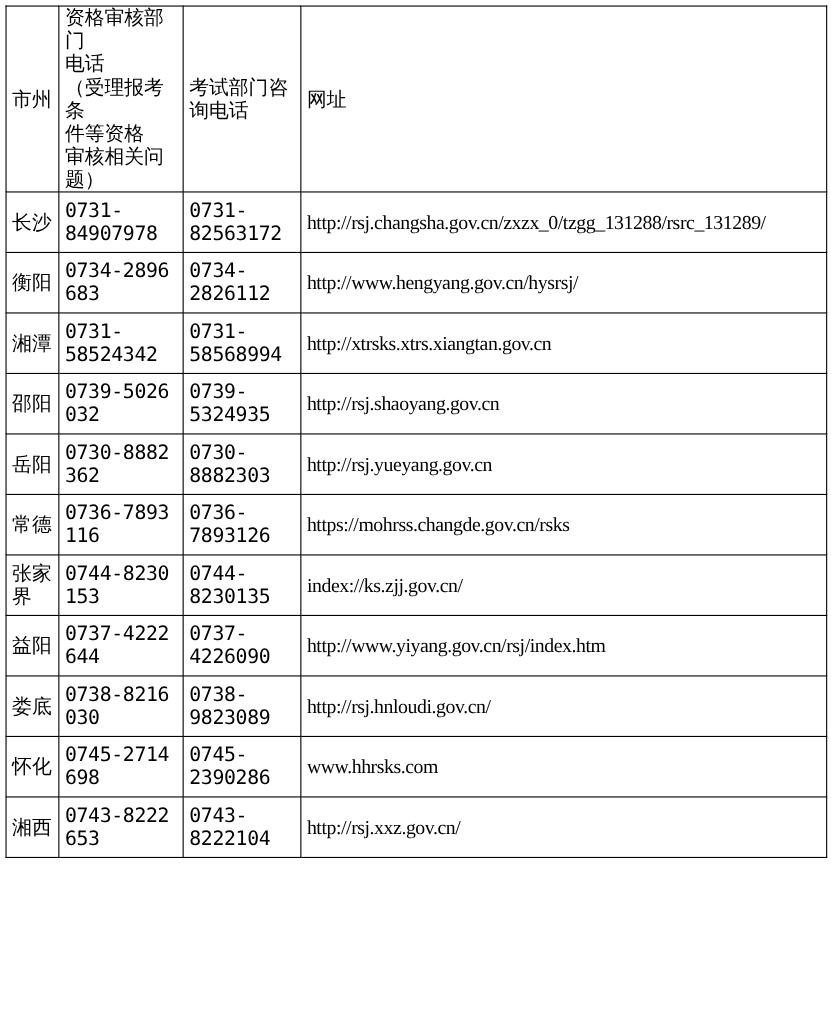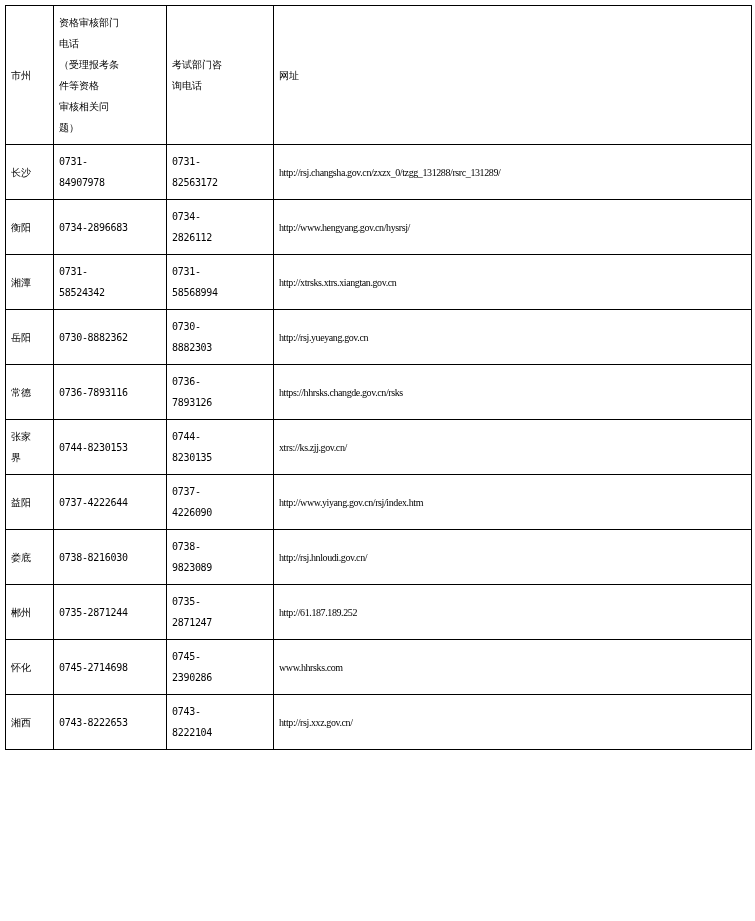--- a/index.html
+++ b/index.html
@@ -21,21 +21,21 @@
       border-collapse: collapse;
       table-layout: fixed;
       width: 746px;
     }
     table.contact-table td, table.contact-table th {
       border: 1.5px solid #000000;
       padding: 0 5px;
       vertical-align: middle;
       text-align: left;
       font-weight: normal;
-      font-size: 10px;
+      font-size: 18px;
       line-height: 21px;
       overflow: hidden;
     }
     col.c-city { width: 48px; }
     col.c-qual { width: 113px; }
     col.c-exam { width: 107px; }
     col.c-url  { width: 478px; }
     tr.header-row { height: 139px; }
     tr.data-row { height: 55px; }
     th.h-city { font-size: 15px; margin-left: 28px; }
@@ -113,20 +113,33 @@
           <span class="phone-text">58524342</span>
         </td>
         <td class="phone">
           <span class="phone-text">0731-</span>
           <span class="phone-text">58568994</span>
         </td>
         <td class="url">http://xtrsks.xtrs.xiangtan.gov.cn</td>
       </tr>
       <tr class="data-row">
         <td class="city">
+          <span class="phone-text">邵阳</span>
+        </td>
+        <td class="phone">
+          <span class="phone-text">0739-5026032</span>
+        </td>
+        <td class="phone">
+          <span class="phone-text">0739-</span>
+          <span class="phone-text">5324935</span>
+        </td>
+        <td class="url">http://rsj.shaoyang.gov.cn</td>
+      </tr>
+      <tr class="data-row">
+        <td class="city">
           <span class="phone-text">岳阳</span>
         </td>
         <td class="phone">
           <span class="phone-text">0730-8882362</span>
         </td>
         <td class="phone">
           <span class="phone-text">0730-</span>
           <span class="phone-text">8882303</span>
         </td>
         <td class="url">http://rsj.yueyang.gov.cn</td>
@@ -135,35 +148,35 @@
         <td class="city">
           <span class="phone-text">常德</span>
         </td>
         <td class="phone">
           <span class="phone-text">0736-7893116</span>
         </td>
         <td class="phone">
           <span class="phone-text">0736-</span>
           <span class="phone-text">7893126</span>
         </td>
-        <td class="url">https://hhrsks.changde.gov.cn/rsks</td>
+        <td class="url">https://mohrss.changde.gov.cn/rsks</td>
       </tr>
       <tr class="data-row">
         <td class="city">
           <span class="phone-text">张家</span>
           <span class="phone-text">界</span>
         </td>
         <td class="phone">
           <span class="phone-text">0744-8230153</span>
         </td>
         <td class="phone">
           <span class="phone-text">0744-</span>
           <span class="phone-text">8230135</span>
         </td>
-        <td class="url">xtrs://ks.zjj.gov.cn/</td>
+        <td class="url">index://ks.zjj.gov.cn/</td>
       </tr>
       <tr class="data-row">
         <td class="city">
           <span class="phone-text">益阳</span>
         </td>
         <td class="phone">
           <span class="phone-text">0737-4222644</span>
         </td>
         <td class="phone">
           <span class="phone-text">0737-</span>
@@ -176,33 +189,20 @@
           <span class="phone-text">娄底</span>
         </td>
         <td class="phone">
           <span class="phone-text">0738-8216030</span>
         </td>
         <td class="phone">
           <span class="phone-text">0738-</span>
           <span class="phone-text">9823089</span>
         </td>
         <td class="url">http://rsj.hnloudi.gov.cn/</td>
-      </tr>
-      <tr class="data-row">
-        <td class="city">
-          <span class="phone-text">郴州</span>
-        </td>
-        <td class="phone">
-          <span class="phone-text">0735-2871244</span>
-        </td>
-        <td class="phone">
-          <span class="phone-text">0735-</span>
-          <span class="phone-text">2871247</span>
-        </td>
-        <td class="url">http://61.187.189.252</td>
       </tr>
       <tr class="data-row">
         <td class="city">
           <span class="phone-text">怀化</span>
         </td>
         <td class="phone">
           <span class="phone-text">0745-2714698</span>
         </td>
         <td class="phone">
           <span class="phone-text">0745-</span>

